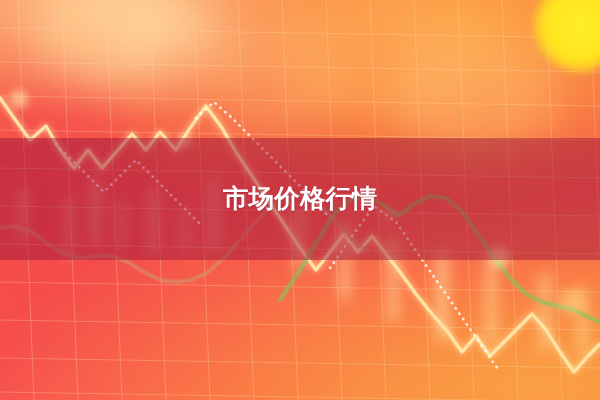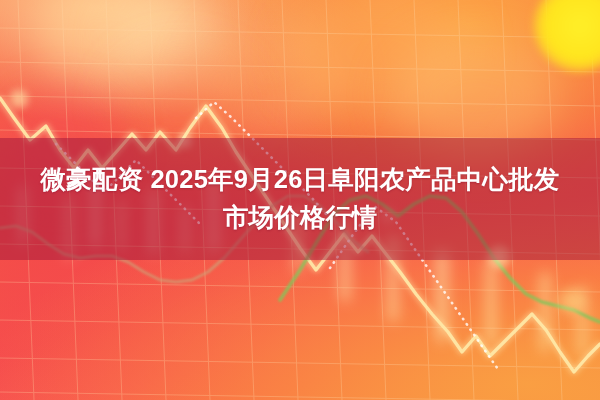--- a/index.html
+++ b/index.html
@@ -225,17 +225,16 @@
   </svg>
 
   <div class="bokeh" id="bokeh-yellow-tr"></div>
   <div class="bokeh" id="bokeh-small-1"></div>
   <div class="bokeh" id="bokeh-small-2"></div>
   <div class="bokeh" id="bokeh-small-3"></div>
   <div class="bokeh" id="bokeh-small-4"></div>
   <div class="bokeh" id="bokeh-small-5"></div>
 
   <div id="caption-band" style="background: rgba(160, 22, 58, 0.5);">
-    <div class="caption-line" style="color: rgb(255, 255, 255);">微豪配资 2025年9月26日阜阳农产品中心批发</div>
     <div class="caption-line" style="color: rgb(255, 255, 255);">市场价格行情</div>
   </div>
 
 </div>
 
 </body></html>

